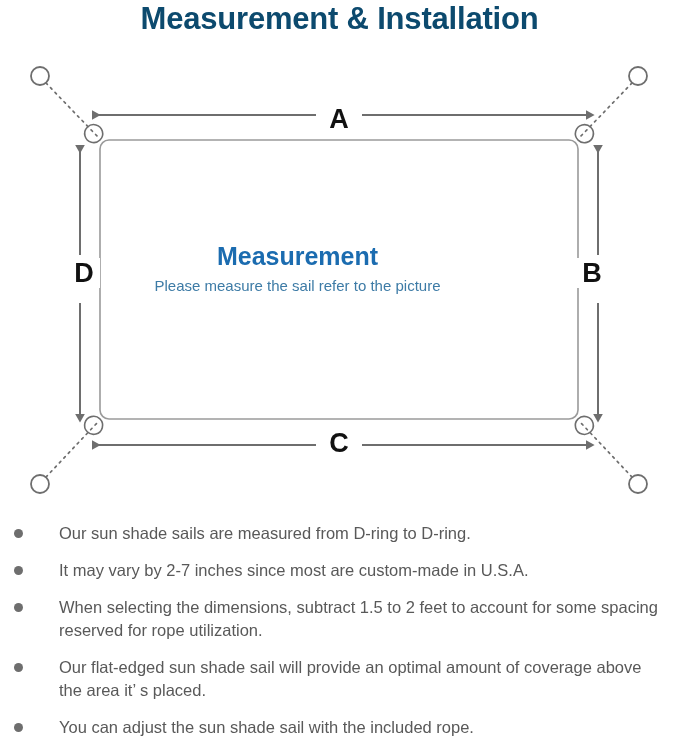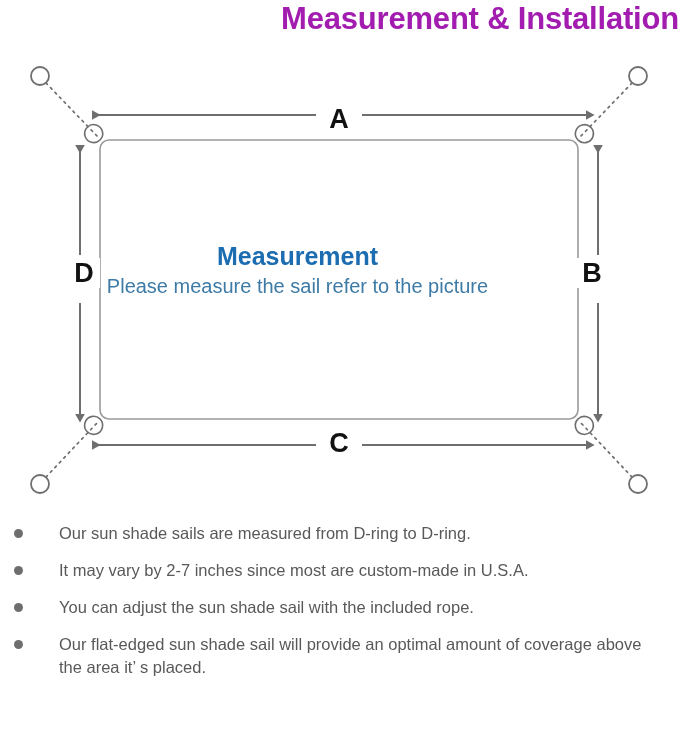--- a/index.html
+++ b/index.html
@@ -21,24 +21,24 @@
     width: 679px;
     height: 739px;
   }
 
   
   .title {
     position: absolute;
     top: 0px;
     left: 0;
     width: 679px;
-    text-align: right;
+    text-align: center;
     font-size: 31px;
     font-weight: bold;
-    color: #a21caf;
+    color: #0c4a6e;
     letter-spacing: -0.2px;
     line-height: 38px;
   }
 
   
   .diagram {
     position: absolute;
     top: 50px;
     left: 0;
     width: 679px;
@@ -56,21 +56,21 @@
     text-align: center;
     pointer-events: none;
   }
   .center-title {
     font-size: 25px;
     font-weight: bold;
     color: #1b6cb0;
     line-height: 32px;
   }
   .center-sub {
-    font-size: 20px;
+    font-size: 15px;
     color: #3d7ba6;
     line-height: 22px;
     margin-top: 3px;
   }
 
   .dim-label {
     position: absolute;
     font-size: 27px;
     font-weight: bold;
     color: #111111;
@@ -196,21 +196,25 @@
     <div class="note">
       <span class="note-bullet"></span>
       <span class="note-text">Our sun shade sails are measured from D-ring to D-ring.</span>
     </div>
     <div class="note">
       <span class="note-bullet"></span>
       <span class="note-text">It may vary by 2-7 inches since most are custom-made in U.S.A.</span>
     </div>
     <div class="note">
       <span class="note-bullet"></span>
+      <span class="note-text">When selecting the dimensions, subtract 1.5 to 2 feet to account for some spacing reserved for rope utilization.</span>
+    </div>
+    <div class="note">
+      <span class="note-bullet"></span>
+      <span class="note-text">Our flat-edged sun shade sail will provide an optimal amount of coverage above the area it’ s placed.</span>
+    </div>
+    <div class="note">
+      <span class="note-bullet"></span>
       <span class="note-text">You can adjust the sun shade sail with the included rope.</span>
     </div>
-    <div class="note">
-      <span class="note-bullet"></span>
-      <span class="note-text">Our flat-edged sun shade sail will provide an optimal amount of coverage above the area it’ s placed.</span>
-    </div>
   </div>
 
 </div>
 
 </body></html>

